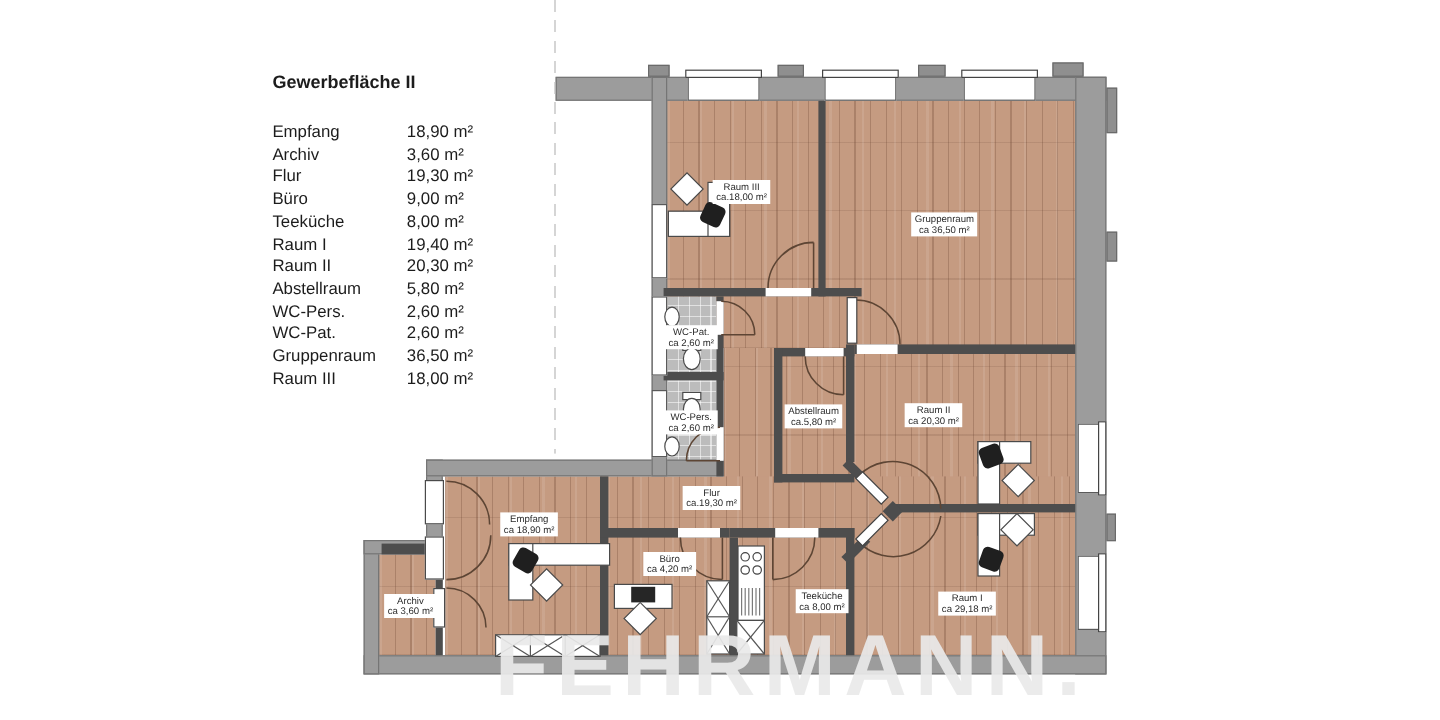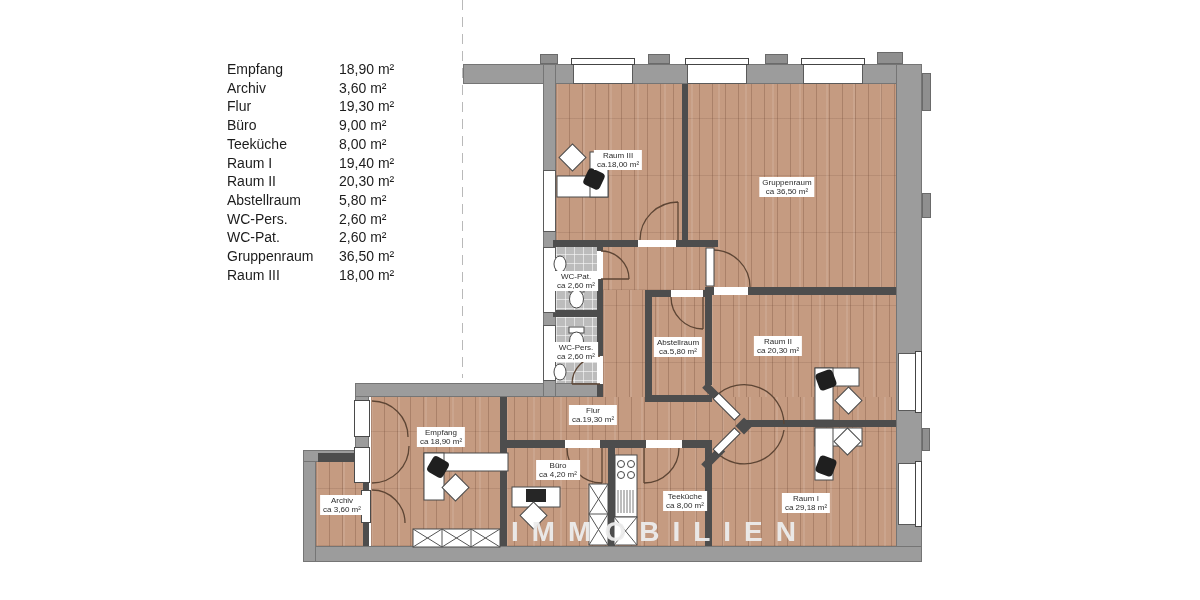--- a/index.html
+++ b/index.html
@@ -41,20 +41,21 @@
   .leaf{fill:#fff;stroke:#444;stroke-width:1;}
   .fur{fill:#fff;stroke:#4a4a4a;stroke-width:1;}
   .xl{stroke:#555;stroke-width:1;}
 </style>
 </head>
 <body>
 
 <div id="canvas">
 
   <div class="legend">
+    <div class="legend-title">Gewerbefläche II</div>
     <div>
       <div class="lrow">
           <span class="lbl">Empfang</span>
           <span class="val">18,90 m²</span>
         </div>
       <div class="lrow">
           <span class="lbl">Archiv</span>
           <span class="val">3,60 m²</span>
         </div>
       <div class="lrow">
@@ -292,16 +293,17 @@
     <div class="rlabel" style="left:778px;top:346px;"><span>Raum II</span><br><span>ca 20,30 m²</span></div>
     <div class="rlabel" style="left:593px;top:415px;"><span>Flur</span><br><span>ca.19,30 m²</span></div>
     <div class="rlabel" style="left:441px;top:437px;"><span>Empfang</span><br><span>ca 18,90 m²</span></div>
     <div class="rlabel" style="left:558px;top:470px;"><span>Büro</span><br><span>ca 4,20 m²</span></div>
     <div class="rlabel" style="left:685px;top:501px;"><span>Teeküche</span><br><span>ca 8,00 m²</span></div>
     <div class="rlabel" style="left:806px;top:503px;"><span>Raum I</span><br><span>ca 29,18 m²</span></div>
     <div class="rlabel" style="left:342px;top:505px;"><span>Archiv</span><br><span>ca 3,60 m²</span></div>
   </div>
 
   <div class="wm">
+    <div class="wm1">FEHRMANN.</div>
     <div class="wm2">IMMOBILIEN</div>
   </div>
 
 </div>
 
 </body></html>

